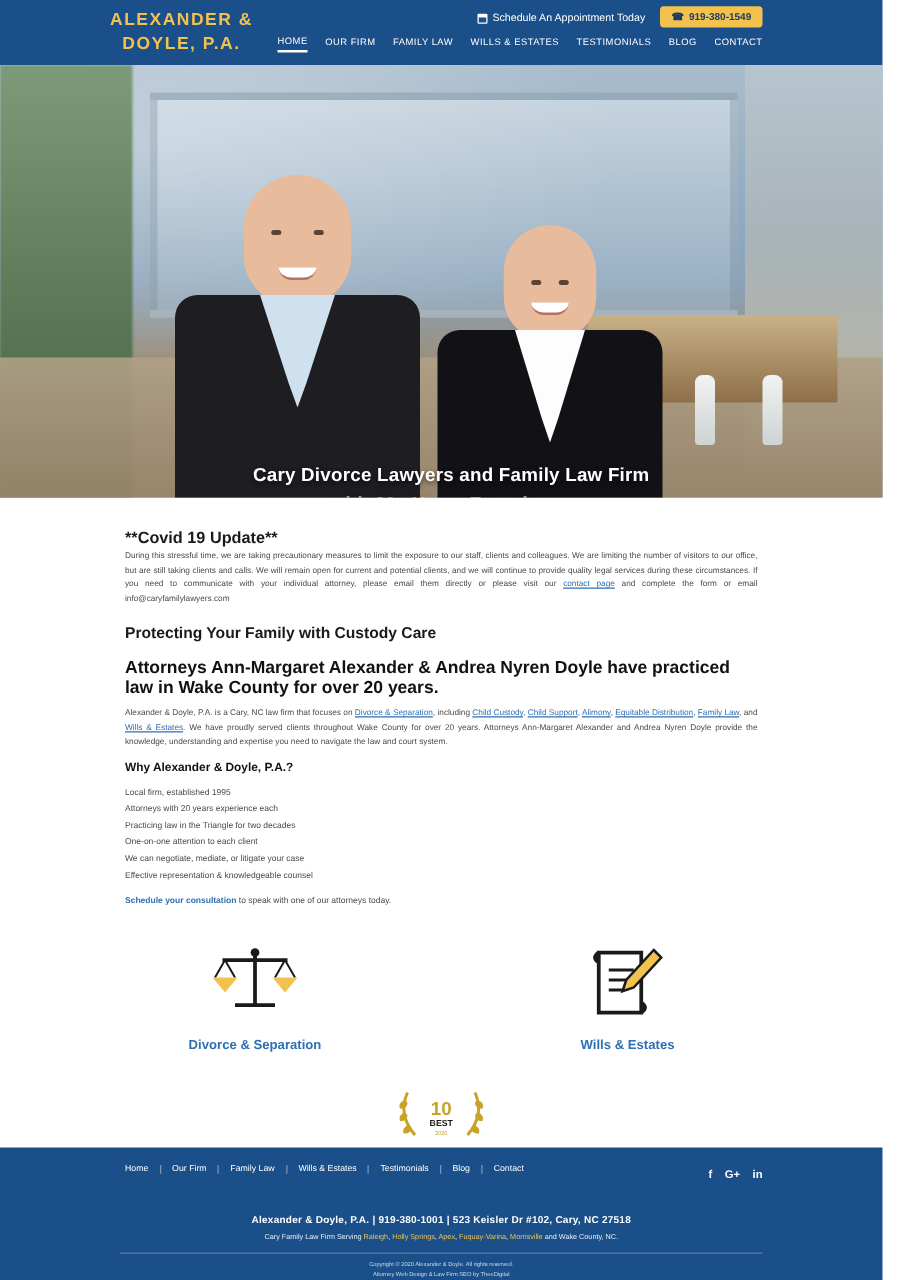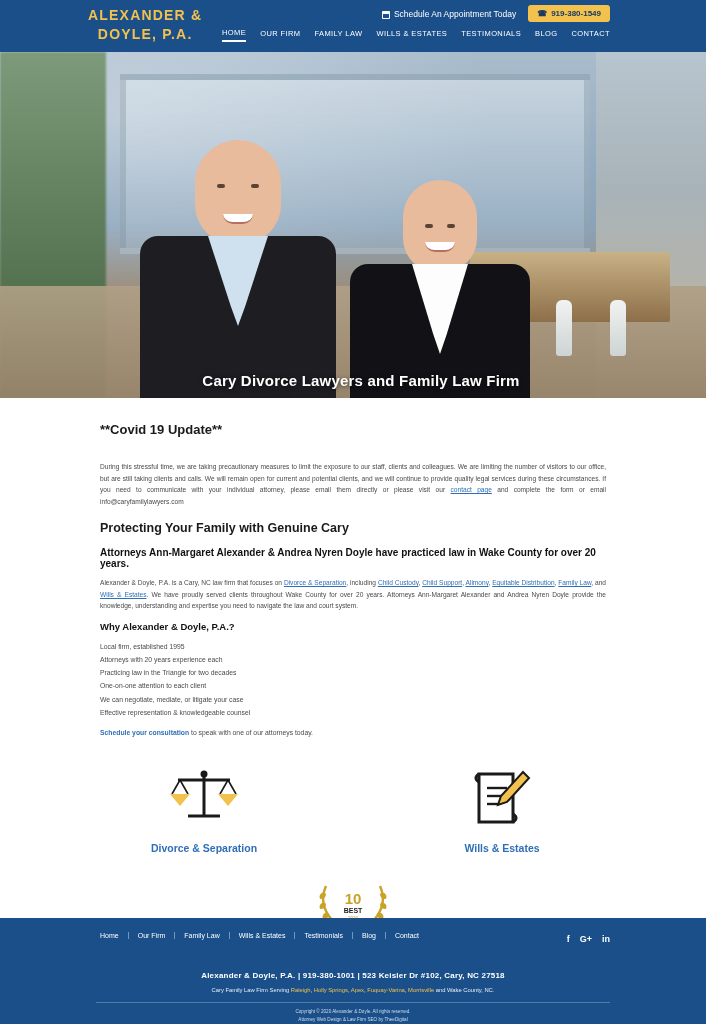--- a/index.html
+++ b/index.html
@@ -184,38 +184,38 @@
     letter-spacing: .2px;
   }
 
   
   .content {
     padding: 24px 100px 0 100px;
   }
   h2.covid {
     font-size: 13px;
     color: #1a1a1a;
-    margin-bottom: 24px;
+    margin-bottom: 2px;
     font-weight: bold;
   }
   p.small {
     font-size: 6.6px;
     line-height: 1.75;
     color: #4a4a4a;
     text-align: justify;
   }
   .link { color:#2f6fb5; text-decoration: underline; }
   h2.section {
     font-size: 12.5px;
     color: #1a1a1a;
     margin: 14px 0 12px;
     font-weight: bold;
   }
   h3.sub {
-    font-size: 10px;
+    font-size: 14px;
     color: #111;
     font-weight: bold;
     margin-bottom: 8px;
   }
   h3.why {
     font-size: 9.5px;
     color: #111;
     font-weight: bold;
     margin: 9px 0 8px;
   }
@@ -383,21 +383,21 @@
     </div>
   </div>
 
   <div class="content">
 
     <h2 class="covid">**Covid 19 Update**</h2>
     <p class="small">
       <span>During this stressful time, we are taking precautionary measures to limit the exposure to our staff, clients and colleagues. We are limiting the number of visitors to our office, but are still taking clients and calls. We will remain open for current and potential clients, and we will continue to provide quality legal services during these circumstances. If you need to communicate with your individual attorney, please email them directly or please visit our </span><a href="#" class="link">contact page</a><span> and complete the form or email info@caryfamilylawyers.com</span>
     </p>
 
-    <h2 class="section">Protecting Your Family with Genuine Cary</h2>
+    <h2 class="section">Protecting Your Family with Custody Care</h2>
     <h3 class="sub">Attorneys Ann-Margaret Alexander &amp; Andrea Nyren Doyle have practiced law in Wake County for over 20 years.</h3>
 
     <p class="small">
       <span>Alexander &amp; Doyle, P.A. is a Cary, NC law firm that focuses on </span><a href="#" class="link">Divorce &amp; Separation</a><span>, including </span><a href="#" class="link">Child Custody</a><span>, </span><a href="#" class="link">Child Support</a><span>, </span><a href="#" class="link">Alimony</a><span>, </span><a href="#" class="link">Equitable Distribution</a><span>, </span><a href="#" class="link">Family Law</a><span>, and </span><a href="#" class="link">Wills &amp; Estates</a><span>. We have proudly served clients throughout Wake County for over 20 years. Attorneys Ann-Margaret Alexander and Andrea Nyren Doyle provide the knowledge, understanding and expertise you need to navigate the law and court system.</span>
     </p>
 
     <h3 class="why">Why Alexander &amp; Doyle, P.A.?</h3>
     <ul class="why-list">
       <li>Local firm, established 1995</li>
       <li>Attorneys with 20 years experience each</li>

